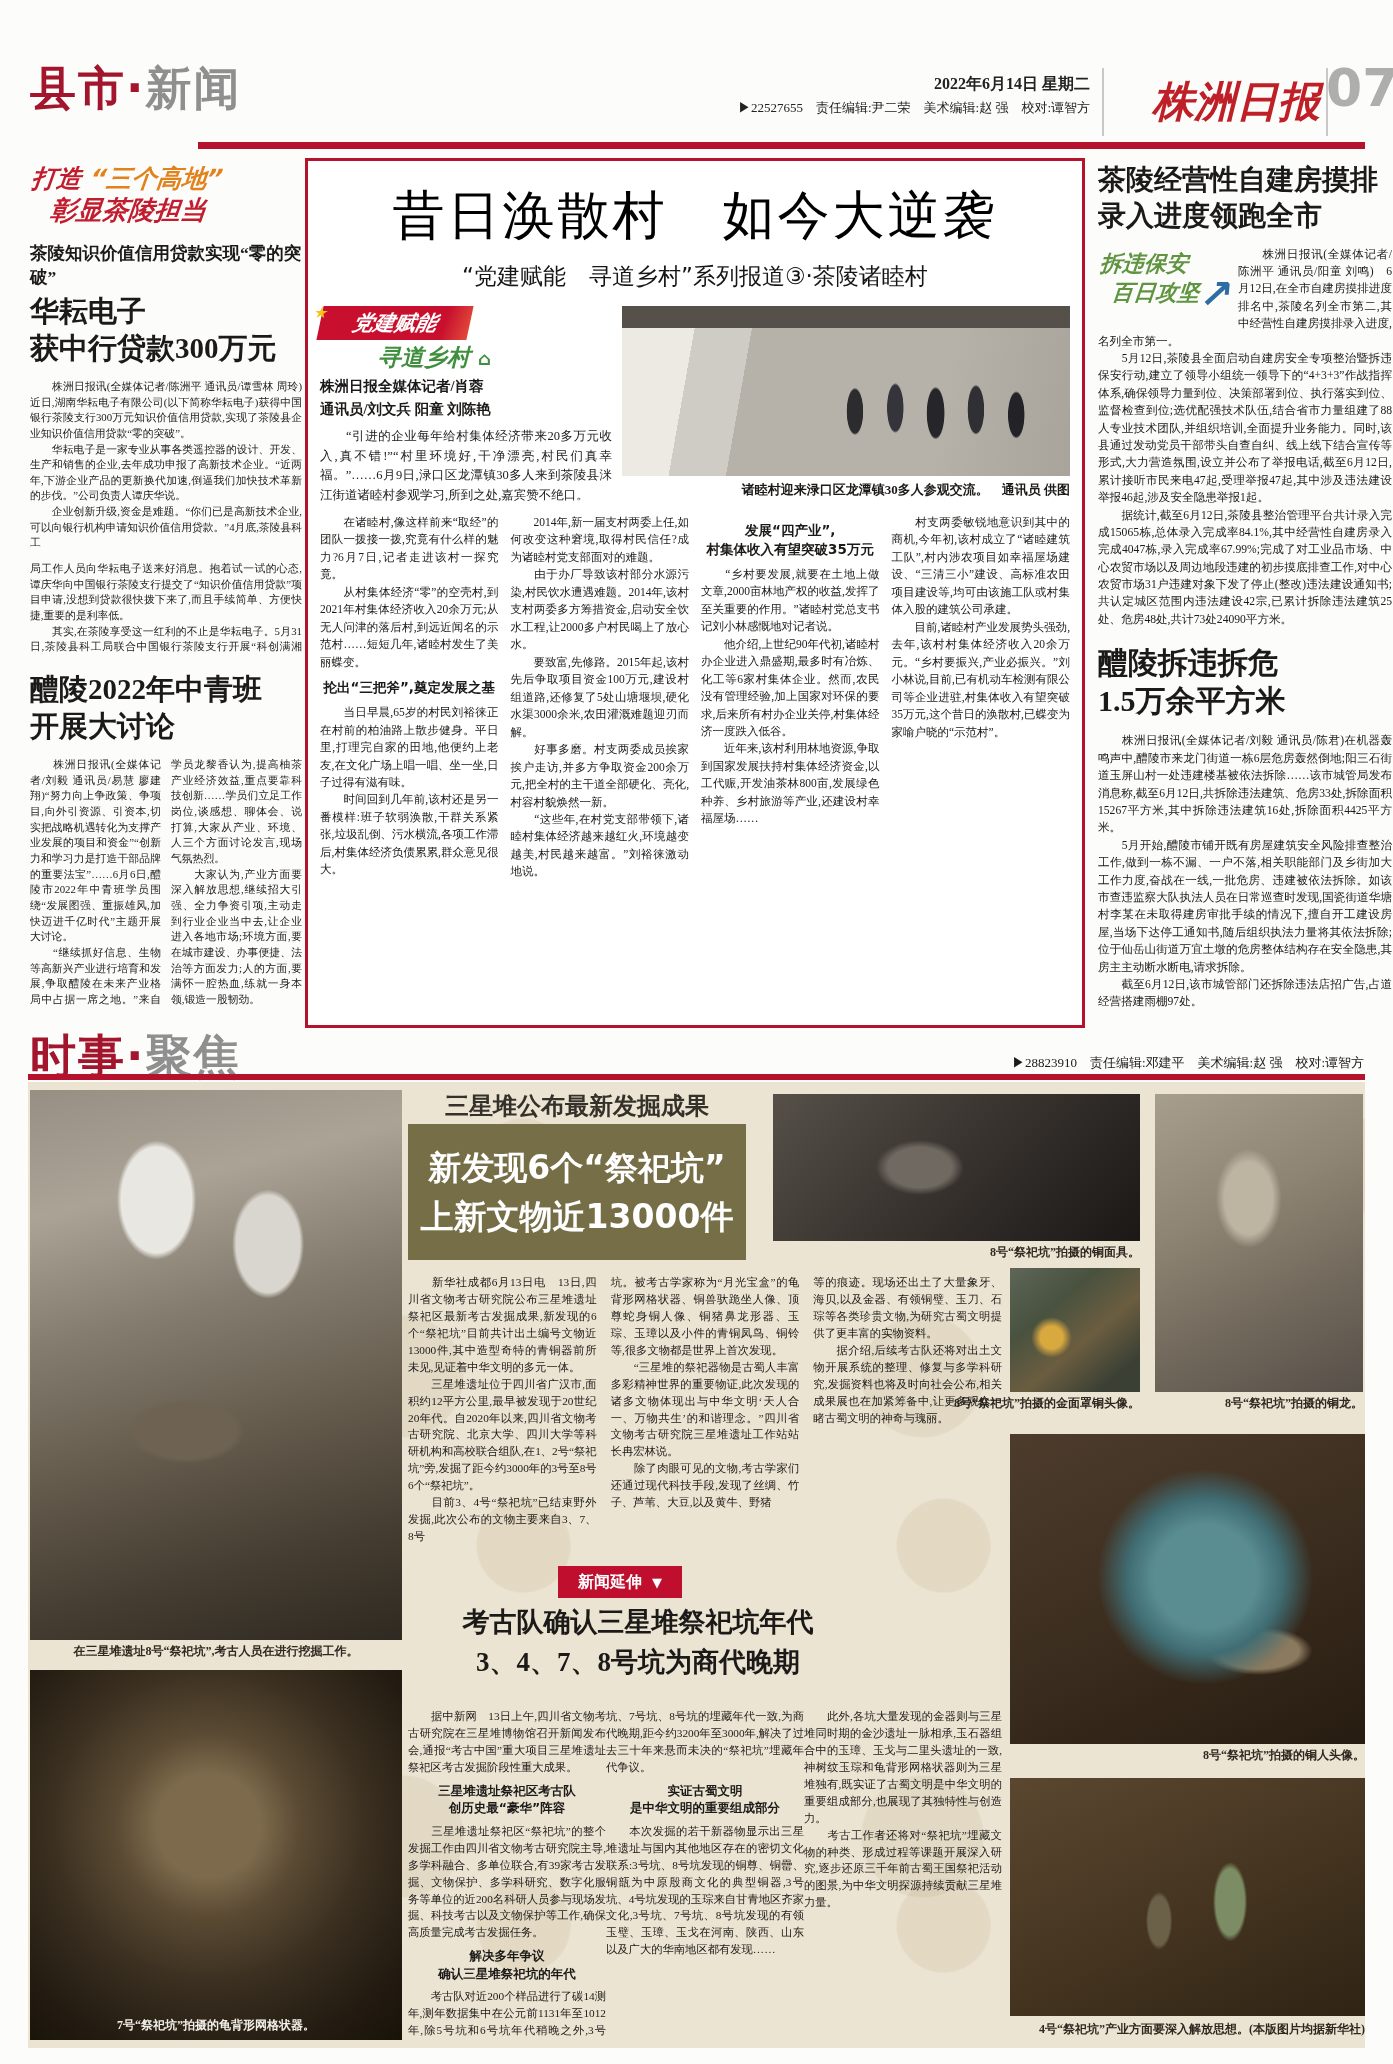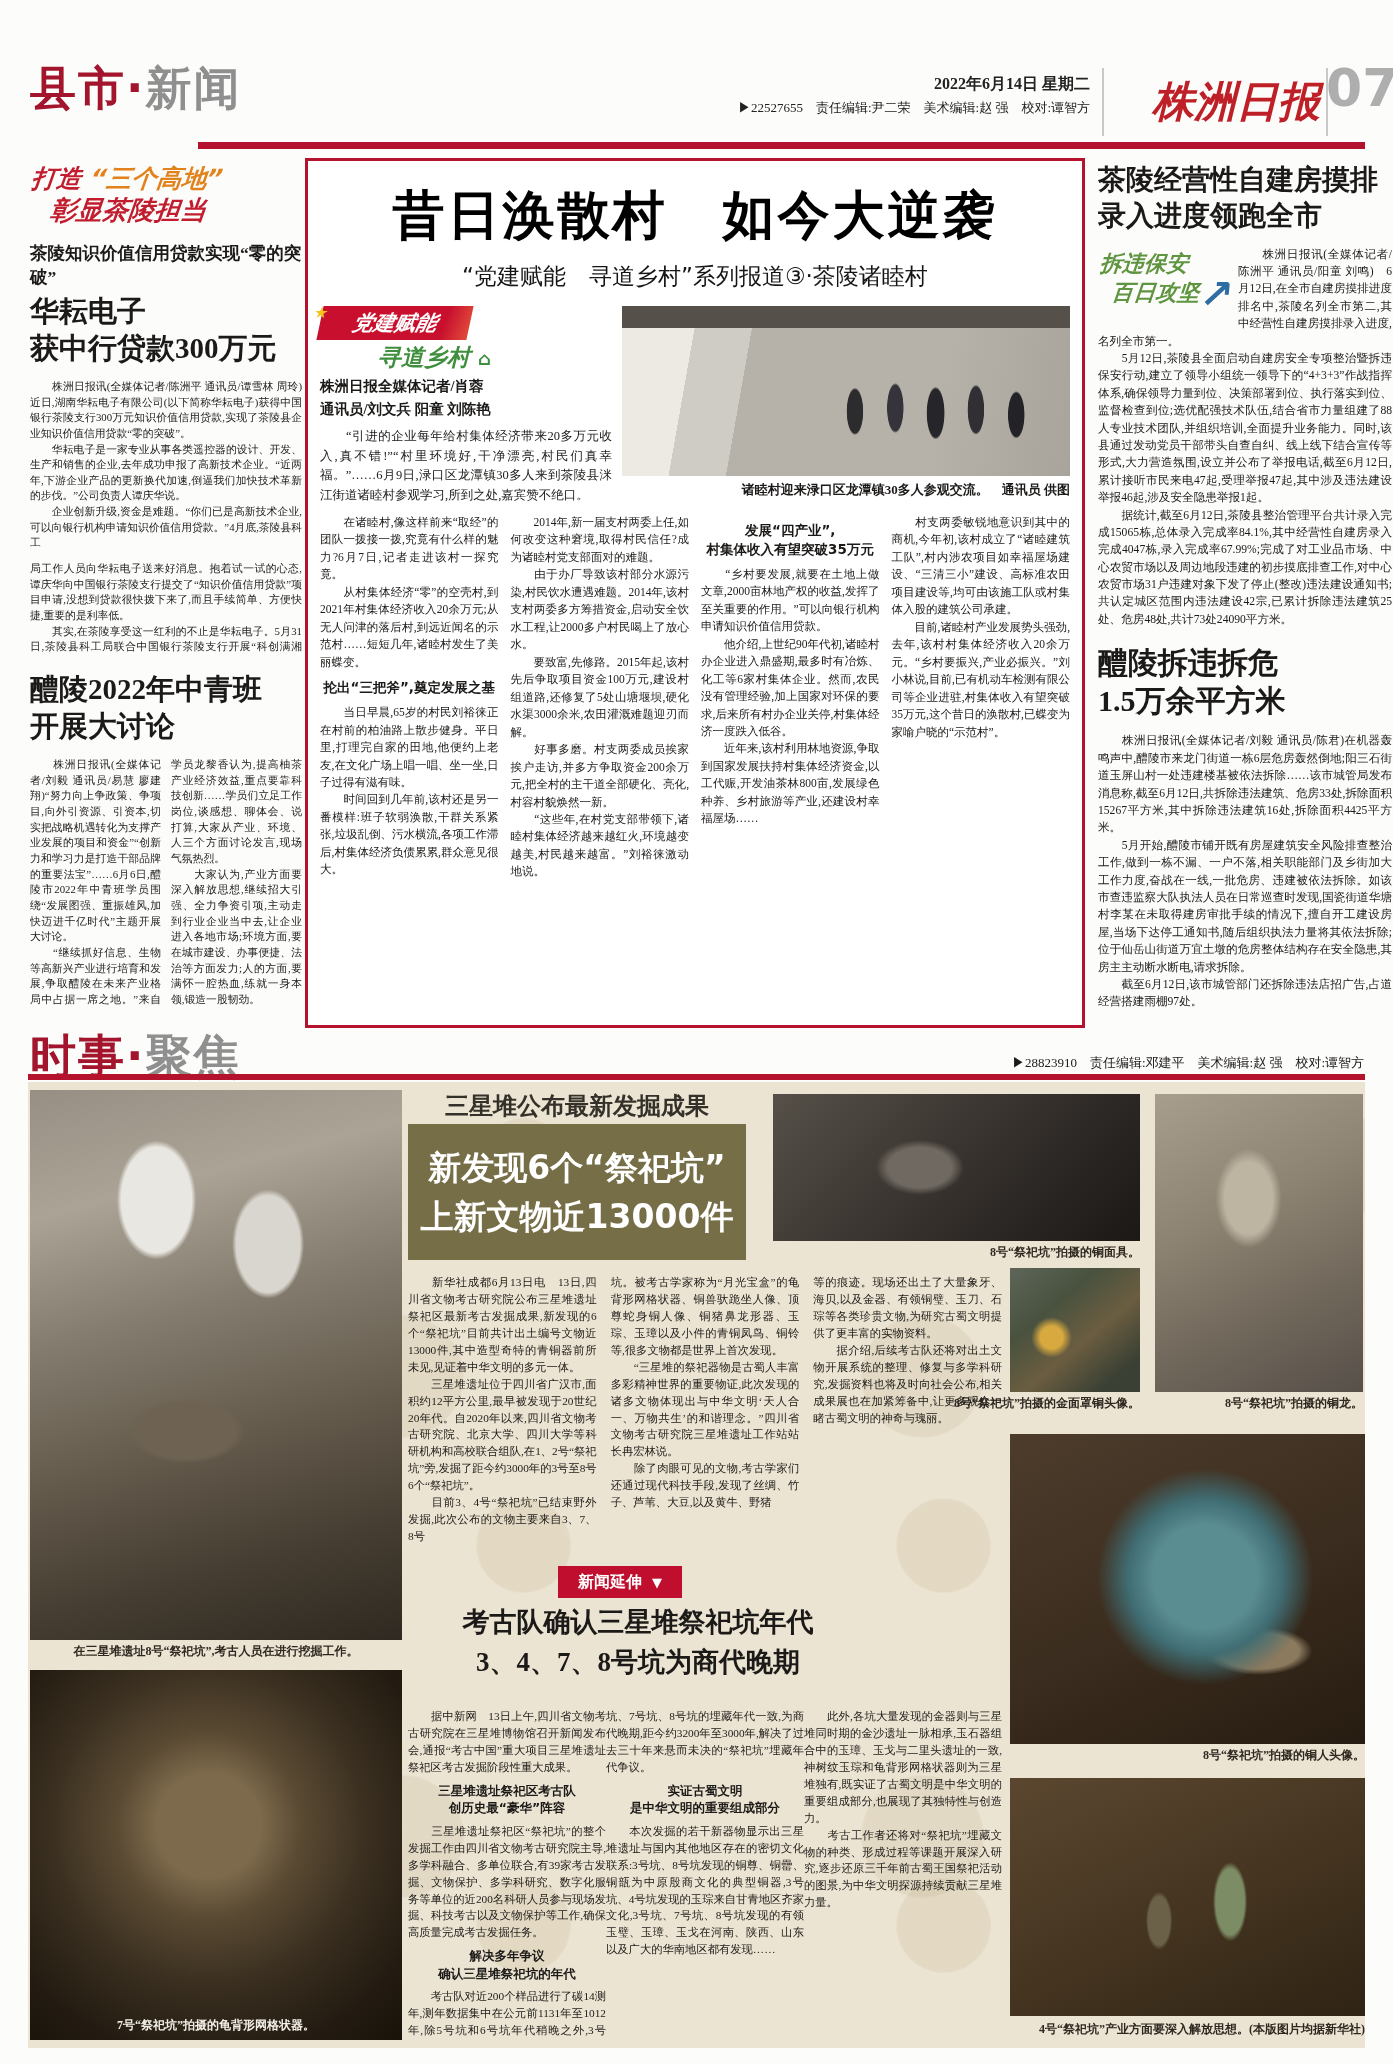--- a/index.html
+++ b/index.html
@@ -30,21 +30,21 @@
   .badge .b1 .or{color:#e2821c;}
   .badge .b2{color:#c21d2f;font-size:26px;margin-left:22px;}
   .kicker{font-size:17.5px;font-weight:bold;margin-top:14px;}
   .ht{font-weight:bold;line-height:1.28;}
   .ht1{font-size:29px;margin-top:4px;}
   .twocol{display:flex;gap:10px;margin-top:12px;overflow:hidden;}
   .twocol>div{flex:1;font-size:10.8px;line-height:1.45;}
   
   .cbox{position:absolute;left:305px;top:158px;width:780px;height:870px;border:3px solid #b5122d;background:#fff;
         padding:20px 12px 6px 12px;box-sizing:border-box;overflow:hidden;}
-  .ctitle{text-align:center;font-family:"DejaVu Sans",sans-serif;font-weight:bold;font-size:52px;letter-spacing:3px;color:#000;}
+  .ctitle{text-align:center;font-family:"DejaVu Sans",sans-serif;font-weight:normal;font-size:52px;letter-spacing:3px;color:#000;}
   .csub{text-align:center;font-family:"DejaVu Sans",sans-serif;font-size:23px;color:#161616;margin-top:10px;}
   .inforow{display:flex;margin-top:14px;height:198px;}
   .infoleft{width:302px;padding-right:10px;box-sizing:border-box;}
   .flag{position:relative;width:150px;height:34px;background:linear-gradient(100deg,#c8102e 82%,#e24a3a 100%);
         transform:skewX(-12deg);color:#fff;font-family:"DejaVu Sans",sans-serif;font-weight:bold;font-style:italic;
         font-size:21px;line-height:34px;text-align:center;}
   .flag .star{position:absolute;left:-8px;top:-10px;color:#f6c21c;font-size:16px;}
   .lg2{font-family:"DejaVu Sans",sans-serif;font-weight:bold;font-style:italic;font-size:23px;color:#3f8f3f;margin:2px 0 0 58px;}
   .roof{color:#3f8f3f;font-size:18px;}
   .byline{font-size:14.5px;font-weight:bold;line-height:1.6;margin-top:2px;}
@@ -170,21 +170,21 @@
       <div class="just">
         <p>　　2014年,新一届支村两委上任,如何改变这种窘境,取得村民信任?成为诸睦村党支部面对的难题。</p>
         <p>　　由于办厂导致该村部分水源污染,村民饮水遭遇难题。2014年,该村支村两委多方筹措资金,启动安全饮水工程,让2000多户村民喝上了放心水。</p>
         <p>　　要致富,先修路。2015年起,该村先后争取项目资金100万元,建设村组道路,还修复了5处山塘堰坝,硬化水渠3000余米,农田灌溉难题迎刃而解。</p>
         <p>　　好事多磨。村支两委成员挨家挨户走访,并多方争取资金200余万元,把全村的主干道全部硬化、亮化,村容村貌焕然一新。</p>
         <p>　　“这些年,在村党支部带领下,诸睦村集体经济越来越红火,环境越变越美,村民越来越富。”刘裕徕激动地说。</p>
       </div>
       <div class="just">
         <div class="sh pre">发展“四产业”,
 村集体收入有望突破35万元</div>
-        <p>　　“乡村要发展,就要在土地上做文章,2000亩林地产权的收益,发挥了至关重要的作用。”可以向银行机构申请知识价值信用贷款。</p>
+        <p>　　“乡村要发展,就要在土地上做文章,2000亩林地产权的收益,发挥了至关重要的作用。”诸睦村党总支书记刘小林感慨地对记者说。</p>
         <p>　　他介绍,上世纪90年代初,诸睦村办企业进入鼎盛期,最多时有冶炼、化工等6家村集体企业。然而,农民没有管理经验,加上国家对环保的要求,后来所有村办企业关停,村集体经济一度跌入低谷。</p>
         <p>　　近年来,该村利用林地资源,争取到国家发展扶持村集体经济资金,以工代赈,开发油茶林800亩,发展绿色种养、乡村旅游等产业,还建设村幸福屋场……</p>
       </div>
       <div class="just">
         <p>　　村支两委敏锐地意识到其中的商机,今年初,该村成立了“诸睦建筑工队”,村内涉农项目如幸福屋场建设、“三清三小”建设、高标准农田项目建设等,均可由该施工队或村集体入股的建筑公司承建。</p>
         <p>　　目前,诸睦村产业发展势头强劲,去年,该村村集体经济收入20余万元。“乡村要振兴,产业必振兴。”刘小林说,目前,已有机动车检测有限公司等企业进驻,村集体收入有望突破35万元,这个昔日的涣散村,已蝶变为家喻户晓的“示范村”。</p>
       </div>
     </div>
   </div>
 

